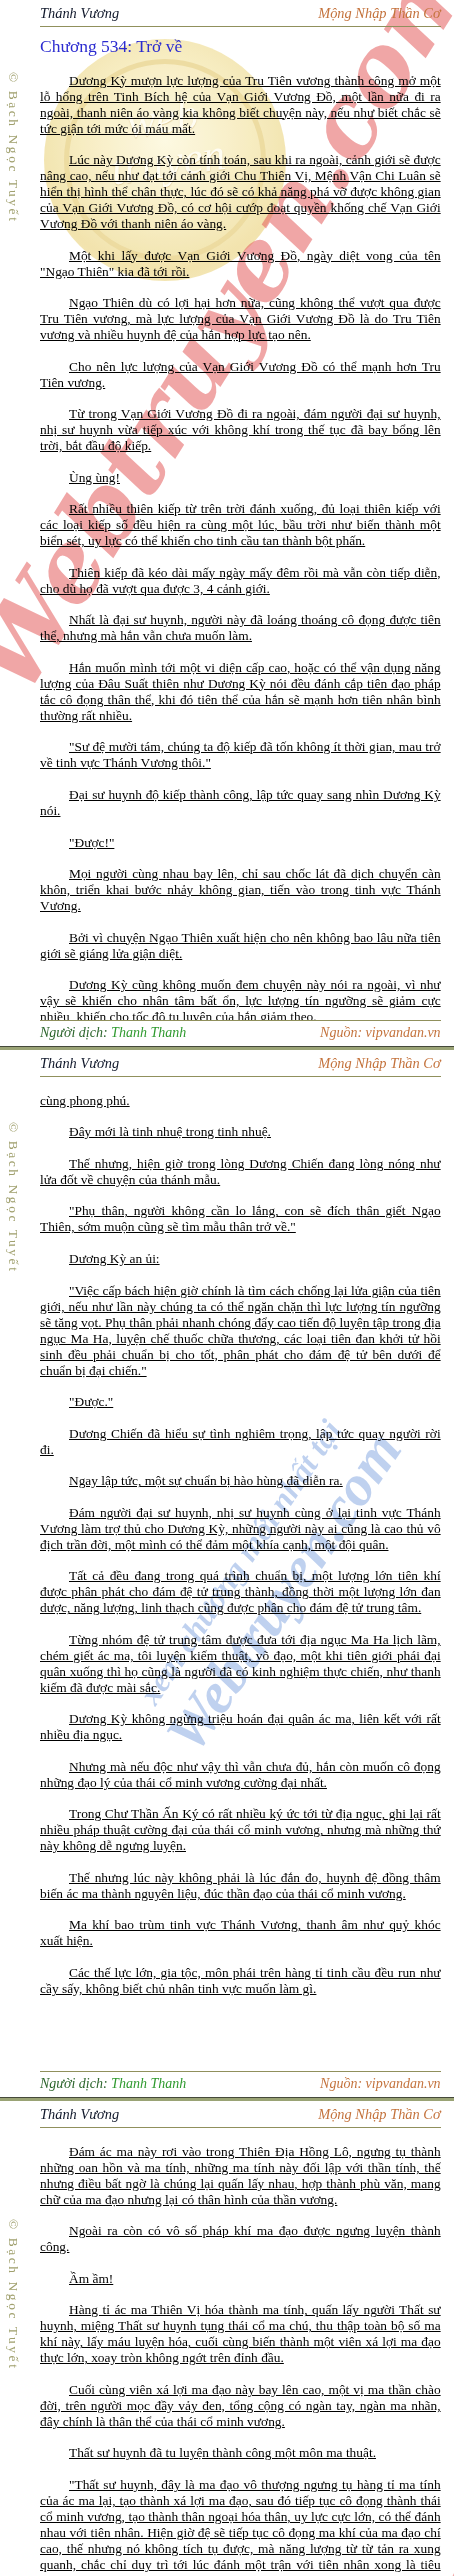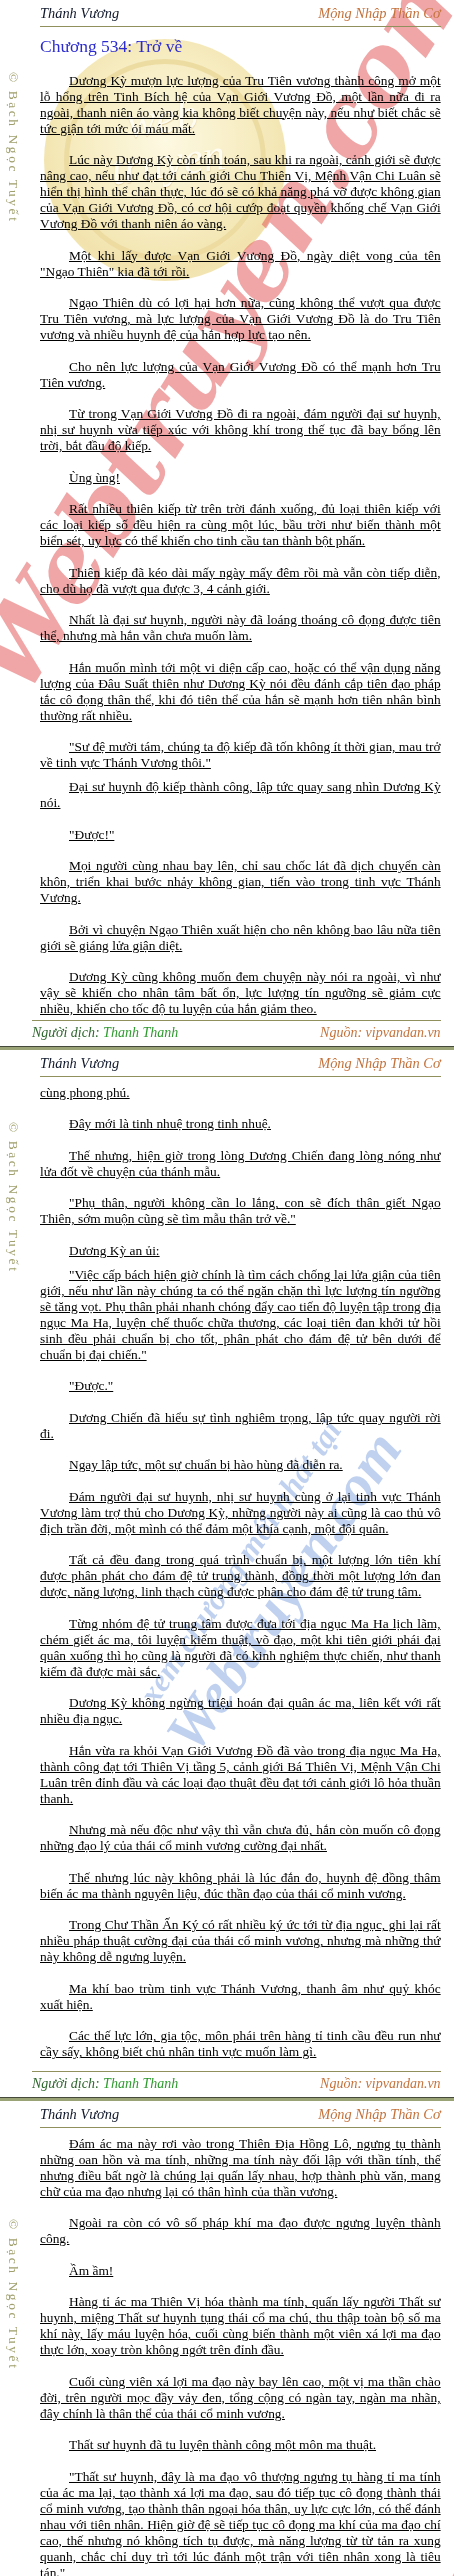--- a/index.html
+++ b/index.html
@@ -10,23 +10,23 @@
   .page-3{height:1008px;}
   .page-sep{height:3.1px;background:#9aa375;border-top:1px solid #45493b;}
   .page-inner{position:relative;z-index:1;padding:3.1px 14.4px 31px 40px;}
   .page-header{display:flex;justify-content:space-between;align-items:baseline;font-style:italic;font-size:14.4px;padding-top:2.1px;}
   .book-title{color:#0f172a;}
   .story-title{color:#c4733d;}
   .rule{height:0;border:none;border-top:1px solid #90905c;margin:3.6px 0 0 0;}
   .chapter-title{text-align:left;color:#2b2bd0;font-size:17.5px;margin:9.3px 0 7.2px 0;}
   .content{font-size:13.4px;line-height:16px;text-decoration:underline;}
   .para{margin:15.5px 0 0 0;text-indent:29px;text-align:justify;}
-  .para.tight{margin-top:8px;}
+  .para.tight{margin-top:16px;}
   .para.cont{text-indent:0;}
-  .page-footer{position:absolute;z-index:2;bottom:0;left:32px;right:14.4px;background:#fff;
+  .page-footer{position:absolute;z-index:2;bottom:0;left:40px;right:14.4px;background:#fff;
     border-top:1px solid #90905c;padding:4.1px 0 5.2px 0;display:flex;justify-content:space-between;
     font-style:italic;font-size:14px;}
   .translator{color:#2d662d;}
   .translator .t-name{color:#2f9a2f;}
   .source{color:#c4733d;}
   
   .copyright{position:absolute;z-index:1;left:5.2px;top:72px;writing-mode:vertical-rl;text-orientation:sideways;
     color:#a0a06e;font-size:13.4px;letter-spacing:2.6px;white-space:nowrap;}
   .page-3 .copyright{top:118px;}
   
@@ -121,24 +121,23 @@
         <p class="para">"Phụ thân, người không cần lo lắng, con sẽ đích thân giết Ngạo Thiên, sớm muộn cũng sẽ tìm mẫu thân trở về."</p>
         <p class="para">Dương Kỳ an ủi:</p>
         <p class="para tight">"Việc cấp bách hiện giờ chính là tìm cách chống lại lửa giận của tiên giới, nếu như lần này chúng ta có thể ngăn chặn thì lực lượng tín ngưỡng sẽ tăng vọt. Phụ thân phải nhanh chóng đẩy cao tiến độ luyện tập trong địa ngục Ma Ha, luyện chế thuốc chữa thương, các loại tiên đan khởi tử hồi sinh đều phải chuẩn bị cho tốt, phân phát cho đám đệ tử bên dưới để chuẩn bị đại chiến."</p>
         <p class="para">"Được."</p>
         <p class="para">Dương Chiến đã hiểu sự tình nghiêm trọng, lập tức quay người rời đi.</p>
         <p class="para">Ngay lập tức, một sự chuẩn bị hào hùng đã diễn ra.</p>
         <p class="para">Đám người đại sư huynh, nhị sư huynh cùng ở lại tinh vực Thánh Vương làm trợ thủ cho Dương Kỳ, những người này ai cũng là cao thủ vô địch trần đời, một mình có thể đảm một khía cạnh, một đội quân.</p>
         <p class="para">Tất cả đều đang trong quá trình chuẩn bị, một lượng lớn tiên khí được phân phát cho đám đệ tử trung thành, đồng thời một lượng lớn đan dược, năng lượng, linh thạch cũng được phân cho đám đệ tử trung tâm.</p>
         <p class="para">Từng nhóm đệ tử trung tâm được đưa tới địa ngục Ma Ha lịch lãm, chém giết ác ma, tôi luyện kiếm thuật, võ đạo, một khi tiên giới phái đại quân xuống thì họ cũng là người đã có kinh nghiệm thực chiến, như thanh kiếm đã được mài sắc.</p>
         <p class="para">Dương Kỳ không ngừng triệu hoán đại quân ác ma, liên kết với rất nhiều địa ngục.</p>
-        <p class="para">Hắn vừa ra khỏi Vạn Giới Vương Đồ đã vào trong địa ngục Ma Ha, thành công đạt tới Thiên Vị tầng 5, cảnh giới Bá Thiên Vị, Mệnh Vận Chi Luân trên đỉnh đầu và các loại đạo thuật đều đạt tới cảnh giới lô hỏa thuần thanh.</p>
         <p class="para">Nhưng mà nếu độc như vậy thì vẫn chưa đủ, hắn còn muốn cô đọng những đạo lý của thái cổ minh vương cường đại nhất.</p>
+        <p class="para">Trong Chư Thần Ấn Ký có rất nhiều ký ức tới từ địa ngục, ghi lại rất nhiều pháp thuật cường đại của thái cổ minh vương, nhưng mà những thứ này không dễ ngưng luyện.</p>
         <p class="para">Thế nhưng lúc này không phải là lúc đắn đo, huynh đệ đồng thâm biến ác ma thành nguyên liệu, đúc thần đạo của thái cổ minh vương.</p>
-        <p class="para">Trong Chư Thần Ấn Ký có rất nhiều ký ức tới từ địa ngục, ghi lại rất nhiều pháp thuật cường đại của thái cổ minh vương, nhưng mà những thứ này không dễ ngưng luyện.</p>
         <p class="para">Ma khí bao trùm tinh vực Thánh Vương, thanh âm như quỷ khóc xuất hiện.</p>
         <p class="para">Các thế lực lớn, gia tộc, môn phái trên hàng tỉ tinh cầu đều run như cầy sấy, không biết chủ nhân tinh vực muốn làm gì.</p>
       </div>
   </div>
   <div class="page-footer">
     <span class="translator">
       <span>Người dịch:</span>
       <span class="t-name">Thanh Thanh</span>
     </span>
     <span class="source">

